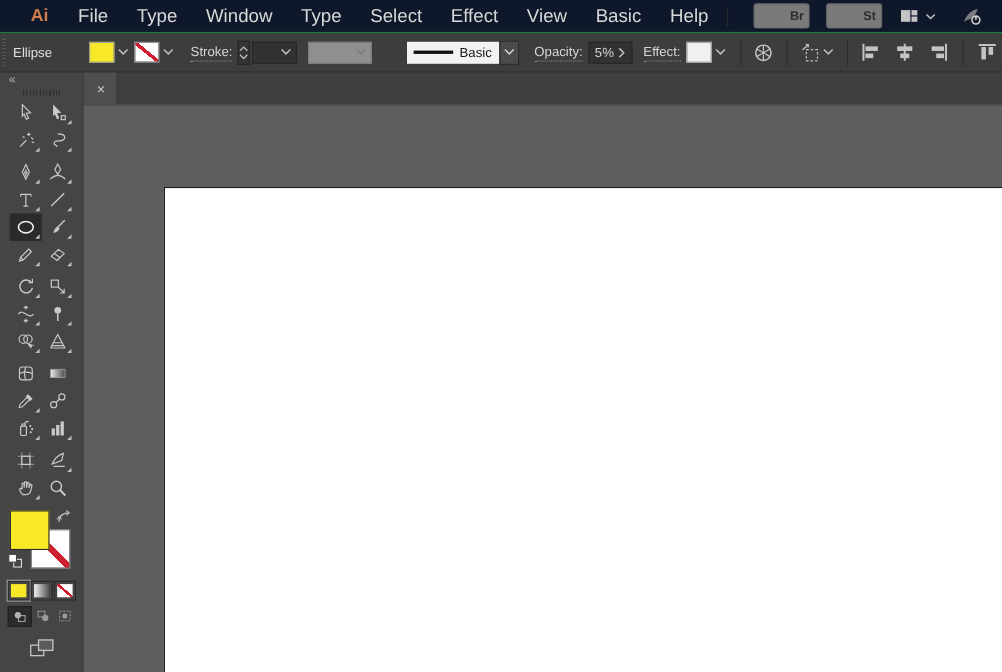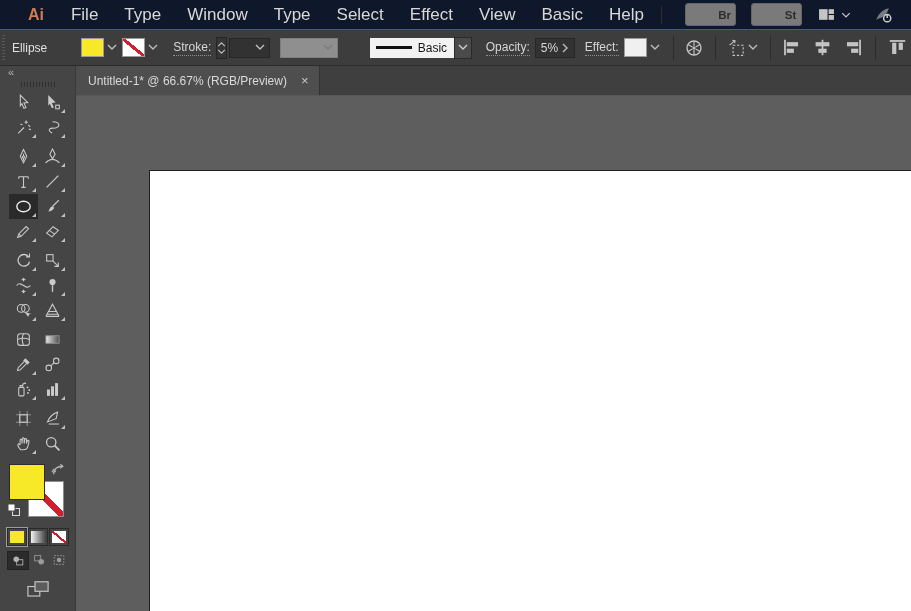--- a/index.html
+++ b/index.html
@@ -491,21 +491,20 @@
         <svg viewBox="0 0 20 16" width="24" height="19">
             <rect x="1.5" y="5.5" width="10" height="8" fill="none" stroke="#c4c4c4"></rect>
             <rect x="7.5" y="1.5" width="11" height="8" fill="#5c5c5c" stroke="#c4c4c4"></rect>
           </svg>
       </div>
     </div>
 
     <div class="docarea">
       <div class="tabstrip">
         <div class="tab">
-          <span class="tab-title">Untitled-1* @ 66.67% (RGB/Preview)</span>
           <span class="tab-close">×</span>
         </div>
       </div>
       <div class="canvas" id="canvas" style="background: rgb(94, 94, 94);">
         <div class="artboard" id="artboard" style="left: 73px; top: 74px; background: rgb(255, 255, 255);"></div>
         <svg class="overlay" id="overlay">
             <ellipse cx="498" cy="314" rx="115" ry="173" fill="#f7e924" stroke="#8496d4" stroke-width="1"></ellipse>
             <rect x="383" y="140" width="230" height="347" fill="none" stroke="#8496d4" stroke-width="1"></rect>
             <line x1="617" y1="313.5" x2="624" y2="313.5" stroke="#5f7ce0" stroke-width="1.2"></line>
             <circle cx="629" cy="314" r="4.4" fill="#fdfdff" stroke="#5f7ce0" stroke-width="1.2"></circle>

